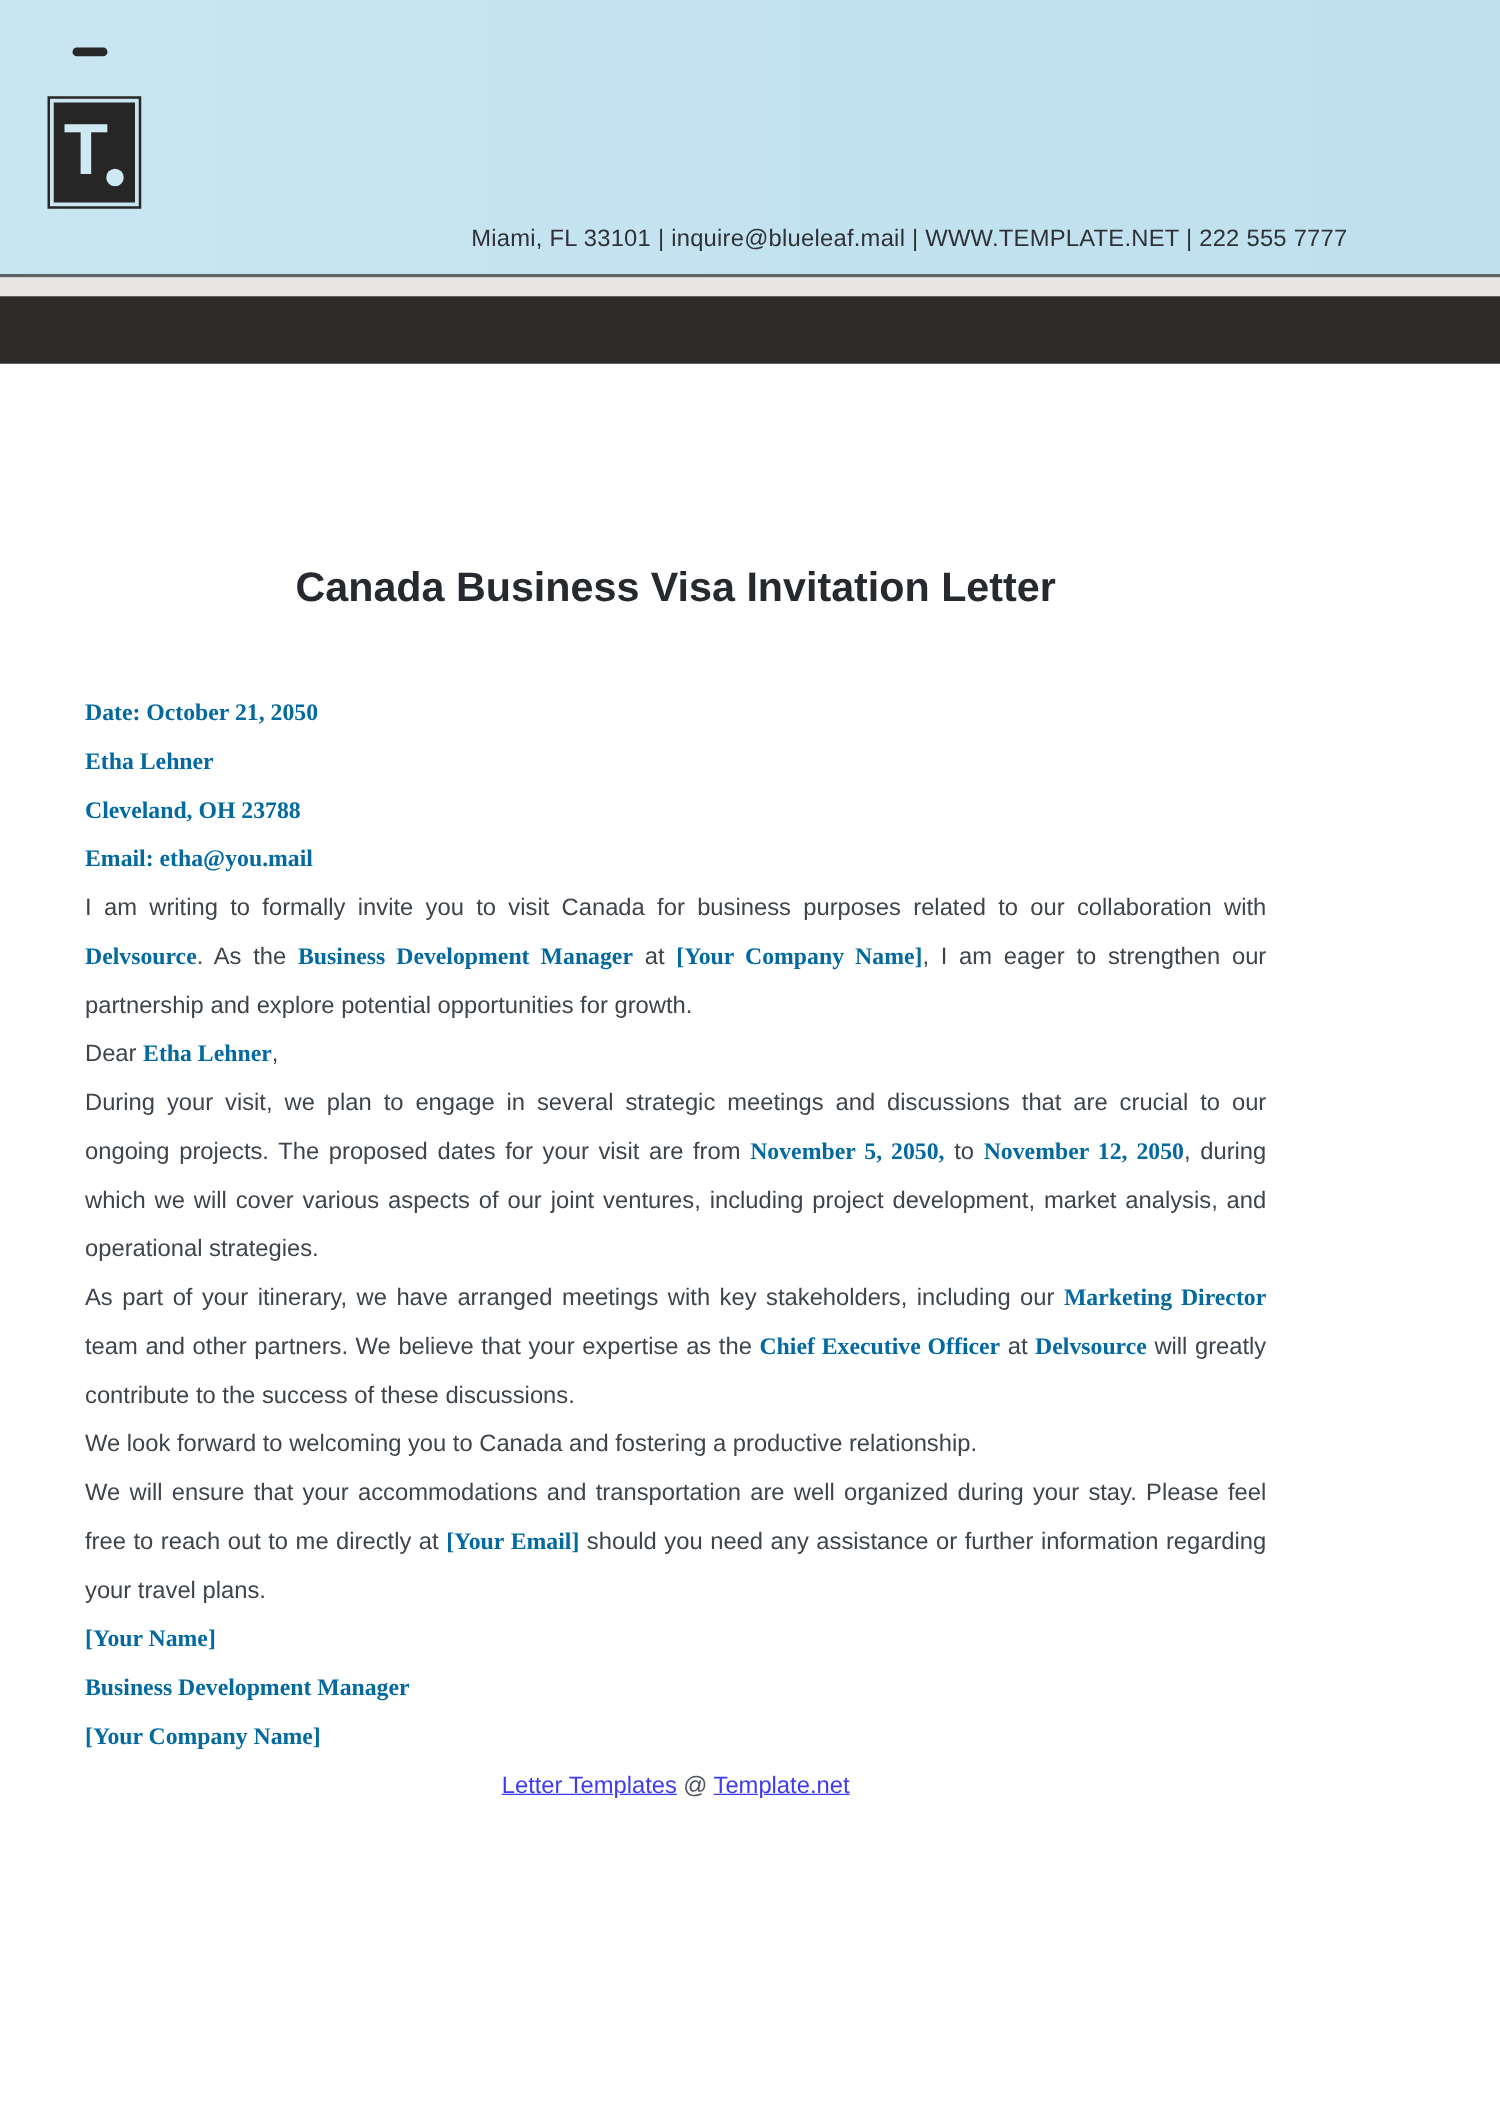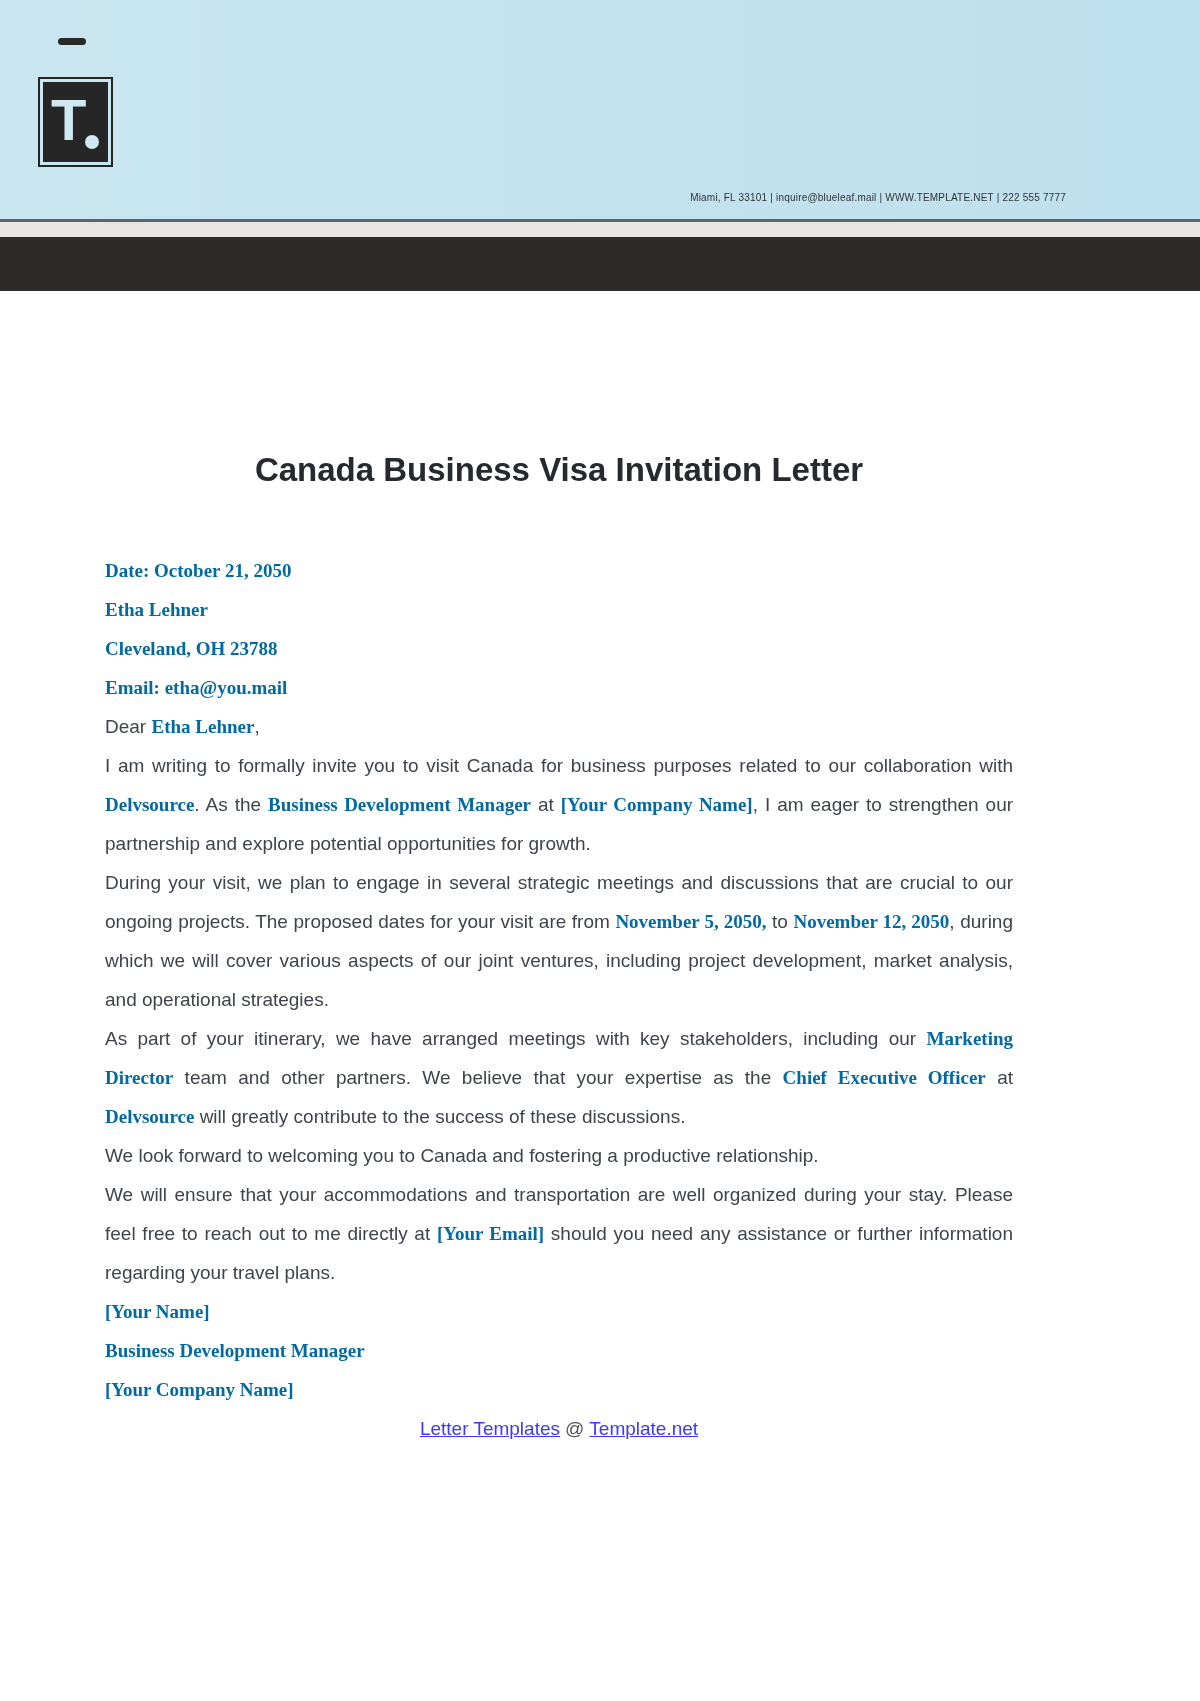--- a/index.html
+++ b/index.html
@@ -51,36 +51,36 @@
   }
   .logo-dot {
     position: absolute;
     right: 9px; bottom: 13px;
     width: 14px; height: 14px;
     border-radius: 50%;
     background: #cfe9f3;
   }
   .contact-line {
     position: absolute;
-    right: 134px; bottom: 16px;
-    font-size: 10px;
+    right: 122px; bottom: 16px;
+    font-size: 19px;
     font-weight: 500;
     color: #2e3237;
     letter-spacing: 0.2px;
     white-space: nowrap;
   }
 
   
   .divider-line { height: 3px;  background: #5f6566; }
   .strip        { height: 15px; background: #e8e7e5; }
   .band         { height: 54px; background: #2c2b2a; }
 
   
   .content {
-    padding: 0 187px 0 105px;
+    padding: 0 187px 0 68px;
   }
   .page-title {
     margin-top: 158px;
     text-align: center;
     font-size: 33px;
     line-height: 42px;
     font-weight: bold;
     color: #26292e;
   }
   .letter-body {
@@ -136,22 +136,22 @@
   <div class="band"></div>
 
   <div class="content">
     <h1 class="page-title">Canada Business Visa Invitation Letter</h1>
 
     <div class="letter-body">
         <p class="para"><strong>Date: October 21, 2050</strong></p>
         <p class="para"><strong>Etha Lehner</strong></p>
         <p class="para"><strong>Cleveland, OH 23788</strong></p>
         <p class="para"><strong>Email: etha@you.mail</strong></p>
+        <p class="para"><span>I am writing to formally invite you to visit Canada for business purposes related to our collaboration with </span><strong>Delvsource</strong><span>. As the </span><strong>Business Development Manager</strong><span> at </span><strong>[Your Company Name]</strong><span>, I am eager to strengthen our partnership and explore potential opportunities for growth.</span></p>
         <p class="para"><span>Dear </span><strong>Etha Lehner</strong><span>,</span></p>
-        <p class="para"><span>I am writing to formally invite you to visit Canada for business purposes related to our collaboration with </span><strong>Delvsource</strong><span>. As the </span><strong>Business Development Manager</strong><span> at </span><strong>[Your Company Name]</strong><span>, I am eager to strengthen our partnership and explore potential opportunities for growth.</span></p>
         <p class="para"><span>During your visit, we plan to engage in several strategic meetings and discussions that are crucial to our ongoing projects. The proposed dates for your visit are from </span><strong>November 5, 2050,</strong><span> to </span><strong>November 12, 2050</strong><span>, during which we will cover various aspects of our joint ventures, including project development, market analysis, and operational strategies.</span></p>
         <p class="para"><span>As part of your itinerary, we have arranged meetings with key stakeholders, including our </span><strong>Marketing Director</strong><span> team and other partners. We believe that your expertise as the </span><strong>Chief Executive Officer</strong><span> at </span><strong>Delvsource</strong><span> will greatly contribute to the success of these discussions.</span></p>
         <p class="para"><span>We look forward to welcoming you to Canada and fostering a productive relationship.</span></p>
         <p class="para"><span>We will ensure that your accommodations and transportation are well organized during your stay. Please feel free to reach out to me directly at </span><strong>[Your Email]</strong><span> should you need any assistance or further information regarding your travel plans.</span></p>
         <p class="para"><strong>[Your Name]</strong></p>
         <p class="para"><strong>Business Development Manager</strong></p>
         <p class="para"><strong>[Your Company Name]</strong></p>
       </div>
 
     <p class="footer-line">

